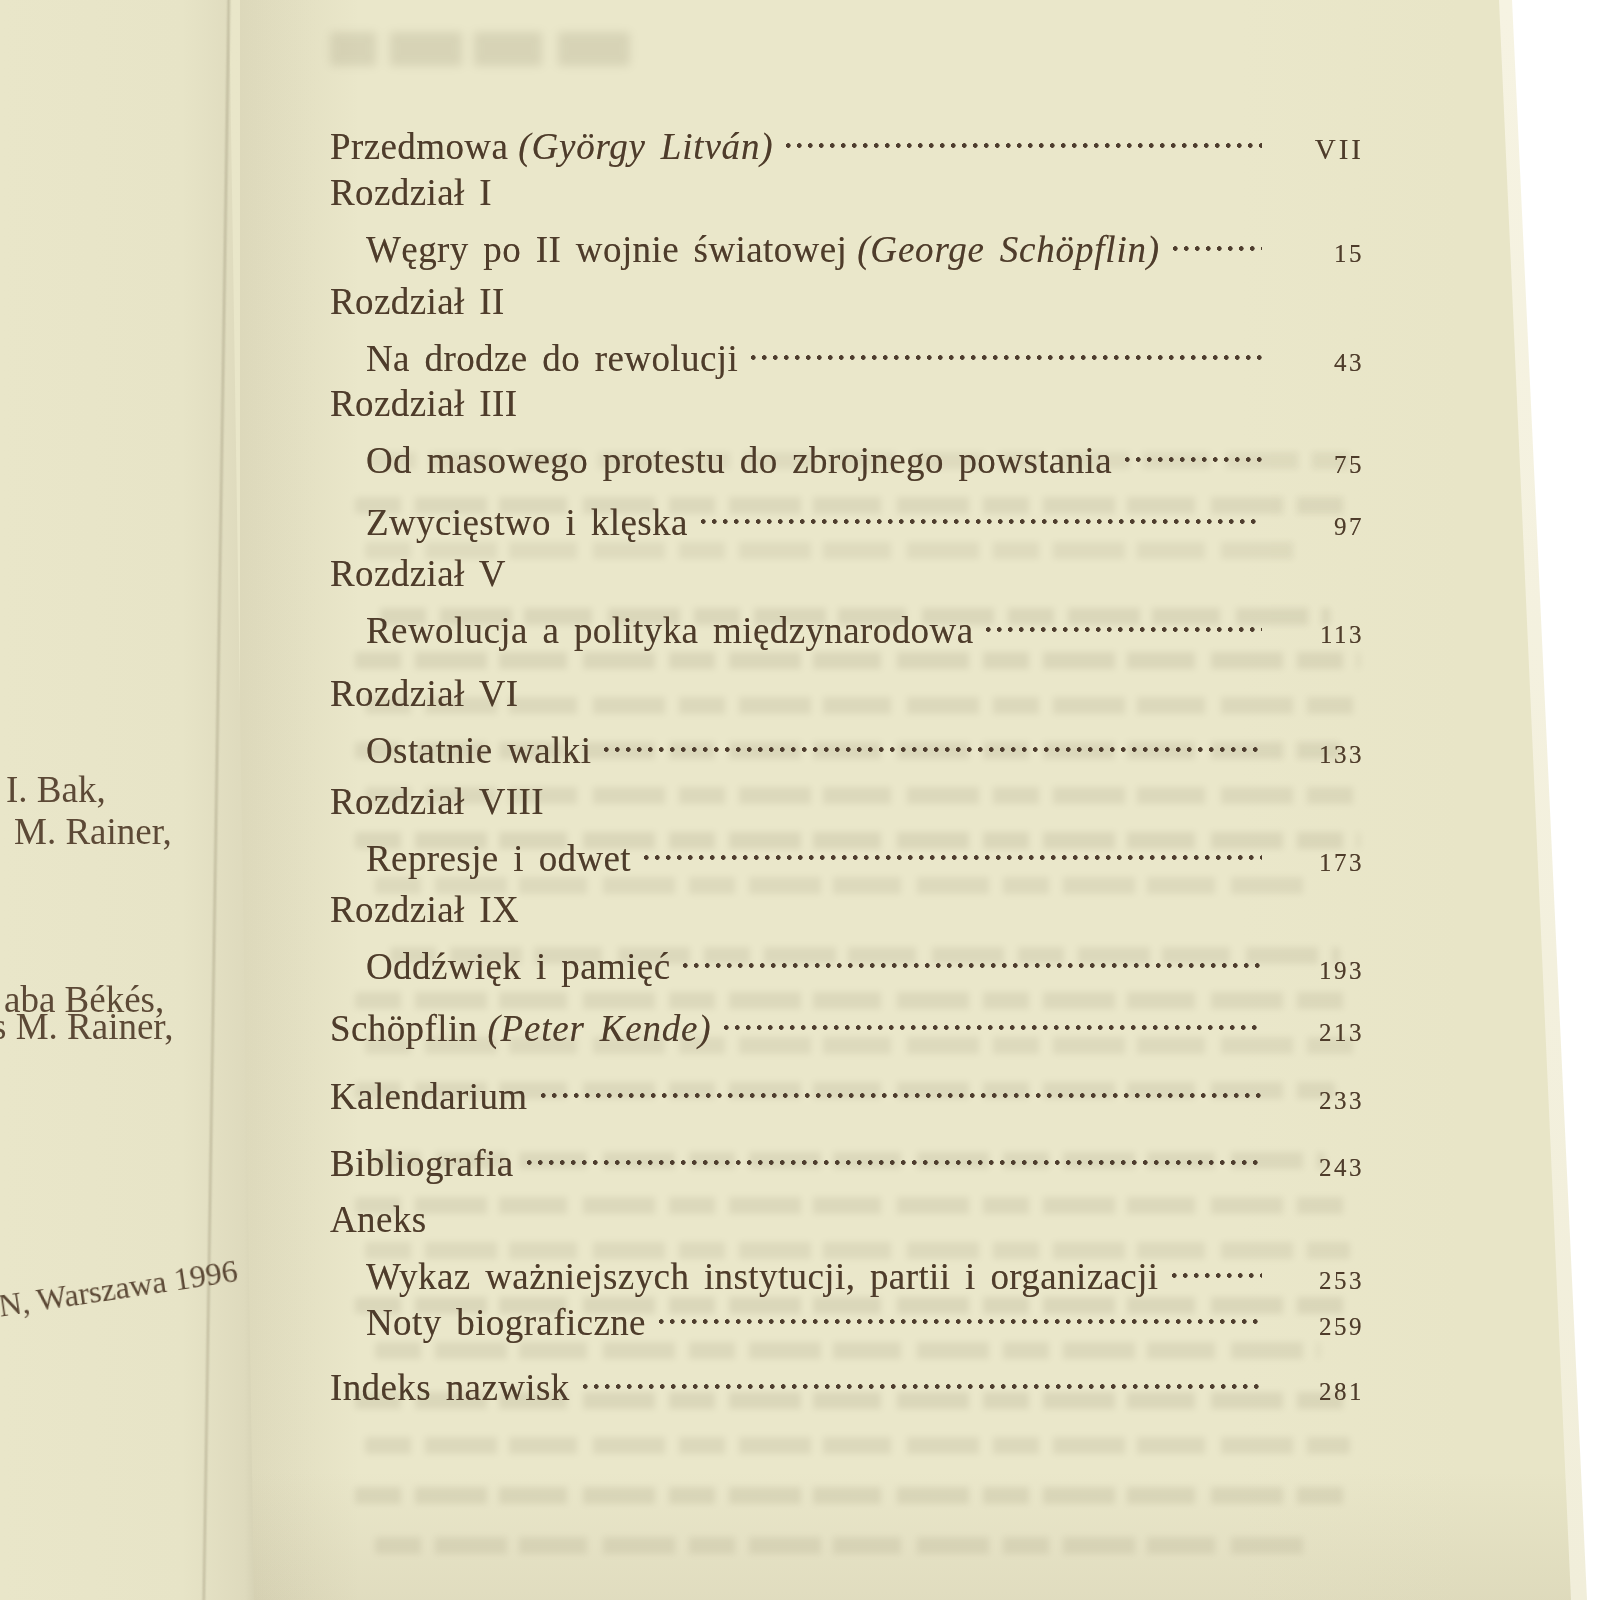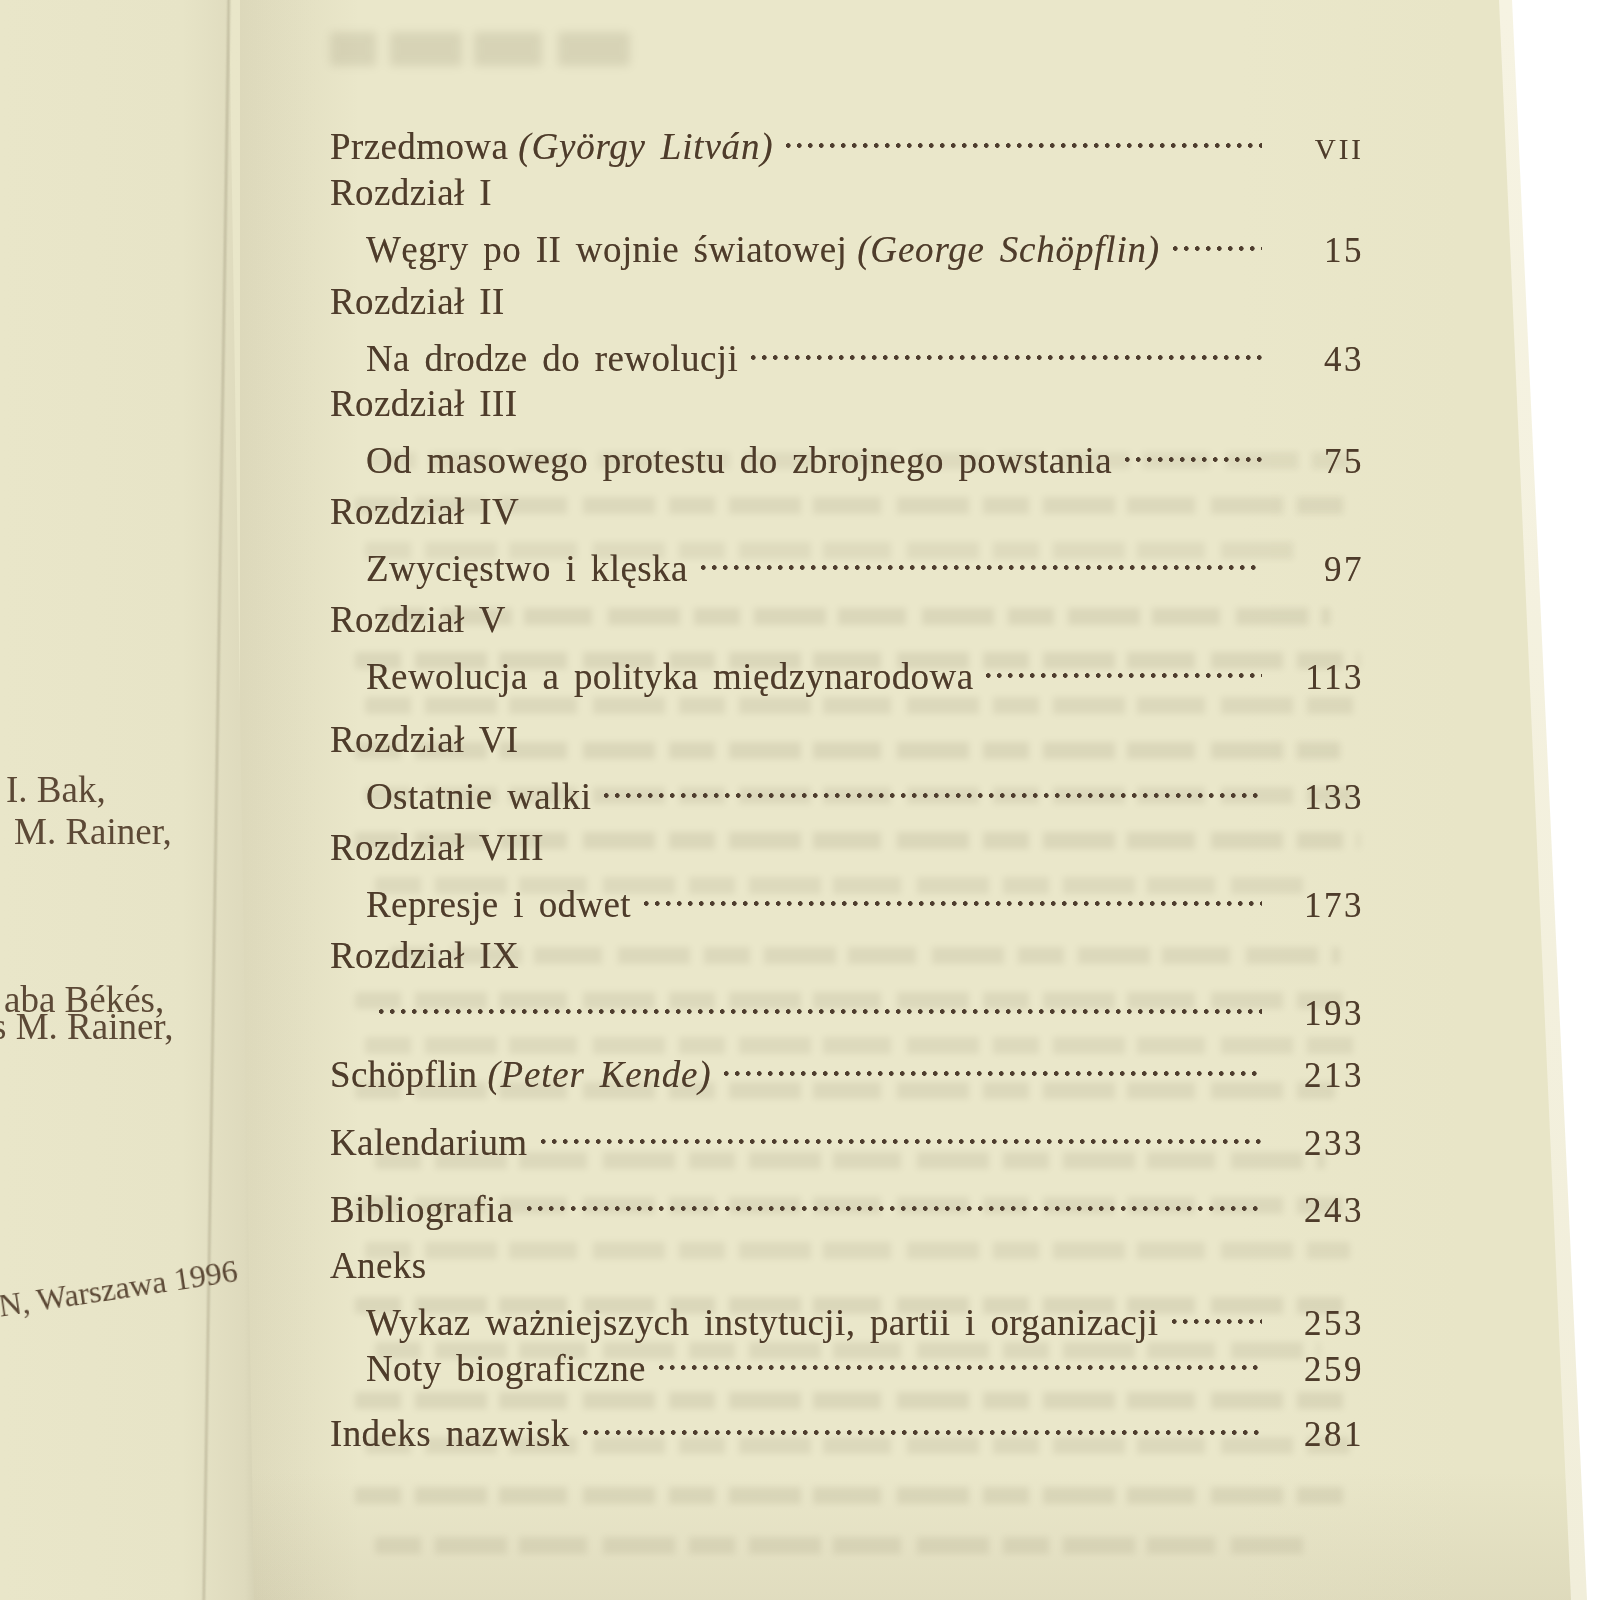--- a/index.html
+++ b/index.html
@@ -56,21 +56,21 @@
   .row{display:flex;align-items:baseline;height:46px;line-height:46px;justify-content:space-between;}
   .row .title{white-space:nowrap;}
   .row.indent{padding-left:36px;}
   .author{font-style:italic;margin-left:10px;letter-spacing:0.8px;}
   .leader{
     flex:1 1 auto;height:46px;margin:0 14px 0 13px;min-width:30px;
     background-image:radial-gradient(circle at 2.3px 50%,#4e3d2e 2.05px,rgba(0,0,0,0) 2.6px);
     background-size:11px 9px;background-repeat:repeat-x;
     background-position:left 0 bottom 9px;
   }
-  .pnum{width:88px;text-align:right;font-size:35px;letter-spacing:2.5px;white-space:nowrap;}
+  .pnum{width:88px;text-align:right;font-size:25px;letter-spacing:2.5px;white-space:nowrap;}
   .pnum.roman{font-size:29px;letter-spacing:3px;}
 </style>
 </head>
 <body>
 
 <div class="photo">
   <div class="page-outer"></div>
   <div class="page-inner">
     <div class="shade-gutter"></div>
     <div class="shade-bottom"></div>
@@ -148,23 +148,20 @@
           <div class="row">
             <span class="title">Rozdział III</span>
           </div>
           <div class="row indent">
             <span class="title">Od masowego protestu do zbrojnego powstania</span>
             <span class="leader"></span>
             <span class="pnum">75</span>
           </div>
         </div>
         <div class="entry" style="margin-bottom: 16px;">
-          <div class="row">
-            <span class="title">Rozdział IV</span>
-          </div>
           <div class="row indent">
             <span class="title">Zwycięstwo i klęska</span>
             <span class="leader"></span>
             <span class="pnum">97</span>
           </div>
         </div>
         <div class="entry" style="margin-bottom: 28px;">
           <div class="row">
             <span class="title">Rozdział V</span>
           </div>
@@ -192,20 +189,21 @@
             <span class="title">Represje i odwet</span>
             <span class="leader"></span>
             <span class="pnum">173</span>
           </div>
         </div>
         <div class="entry" style="margin-bottom: 16px;">
           <div class="row">
             <span class="title">Rozdział IX</span>
           </div>
           <div class="row indent">
+            <span class="title">Oddźwięk i pamięć</span>
             <span class="leader"></span>
             <span class="pnum">193</span>
           </div>
         </div>
         <div class="entry" style="margin-bottom: 22px;">
           <div class="row">
             <span class="title">Schöpflin</span>
             <span class="author">(Peter Kende)</span>
             <span class="leader"></span>
             <span class="pnum">213</span>

